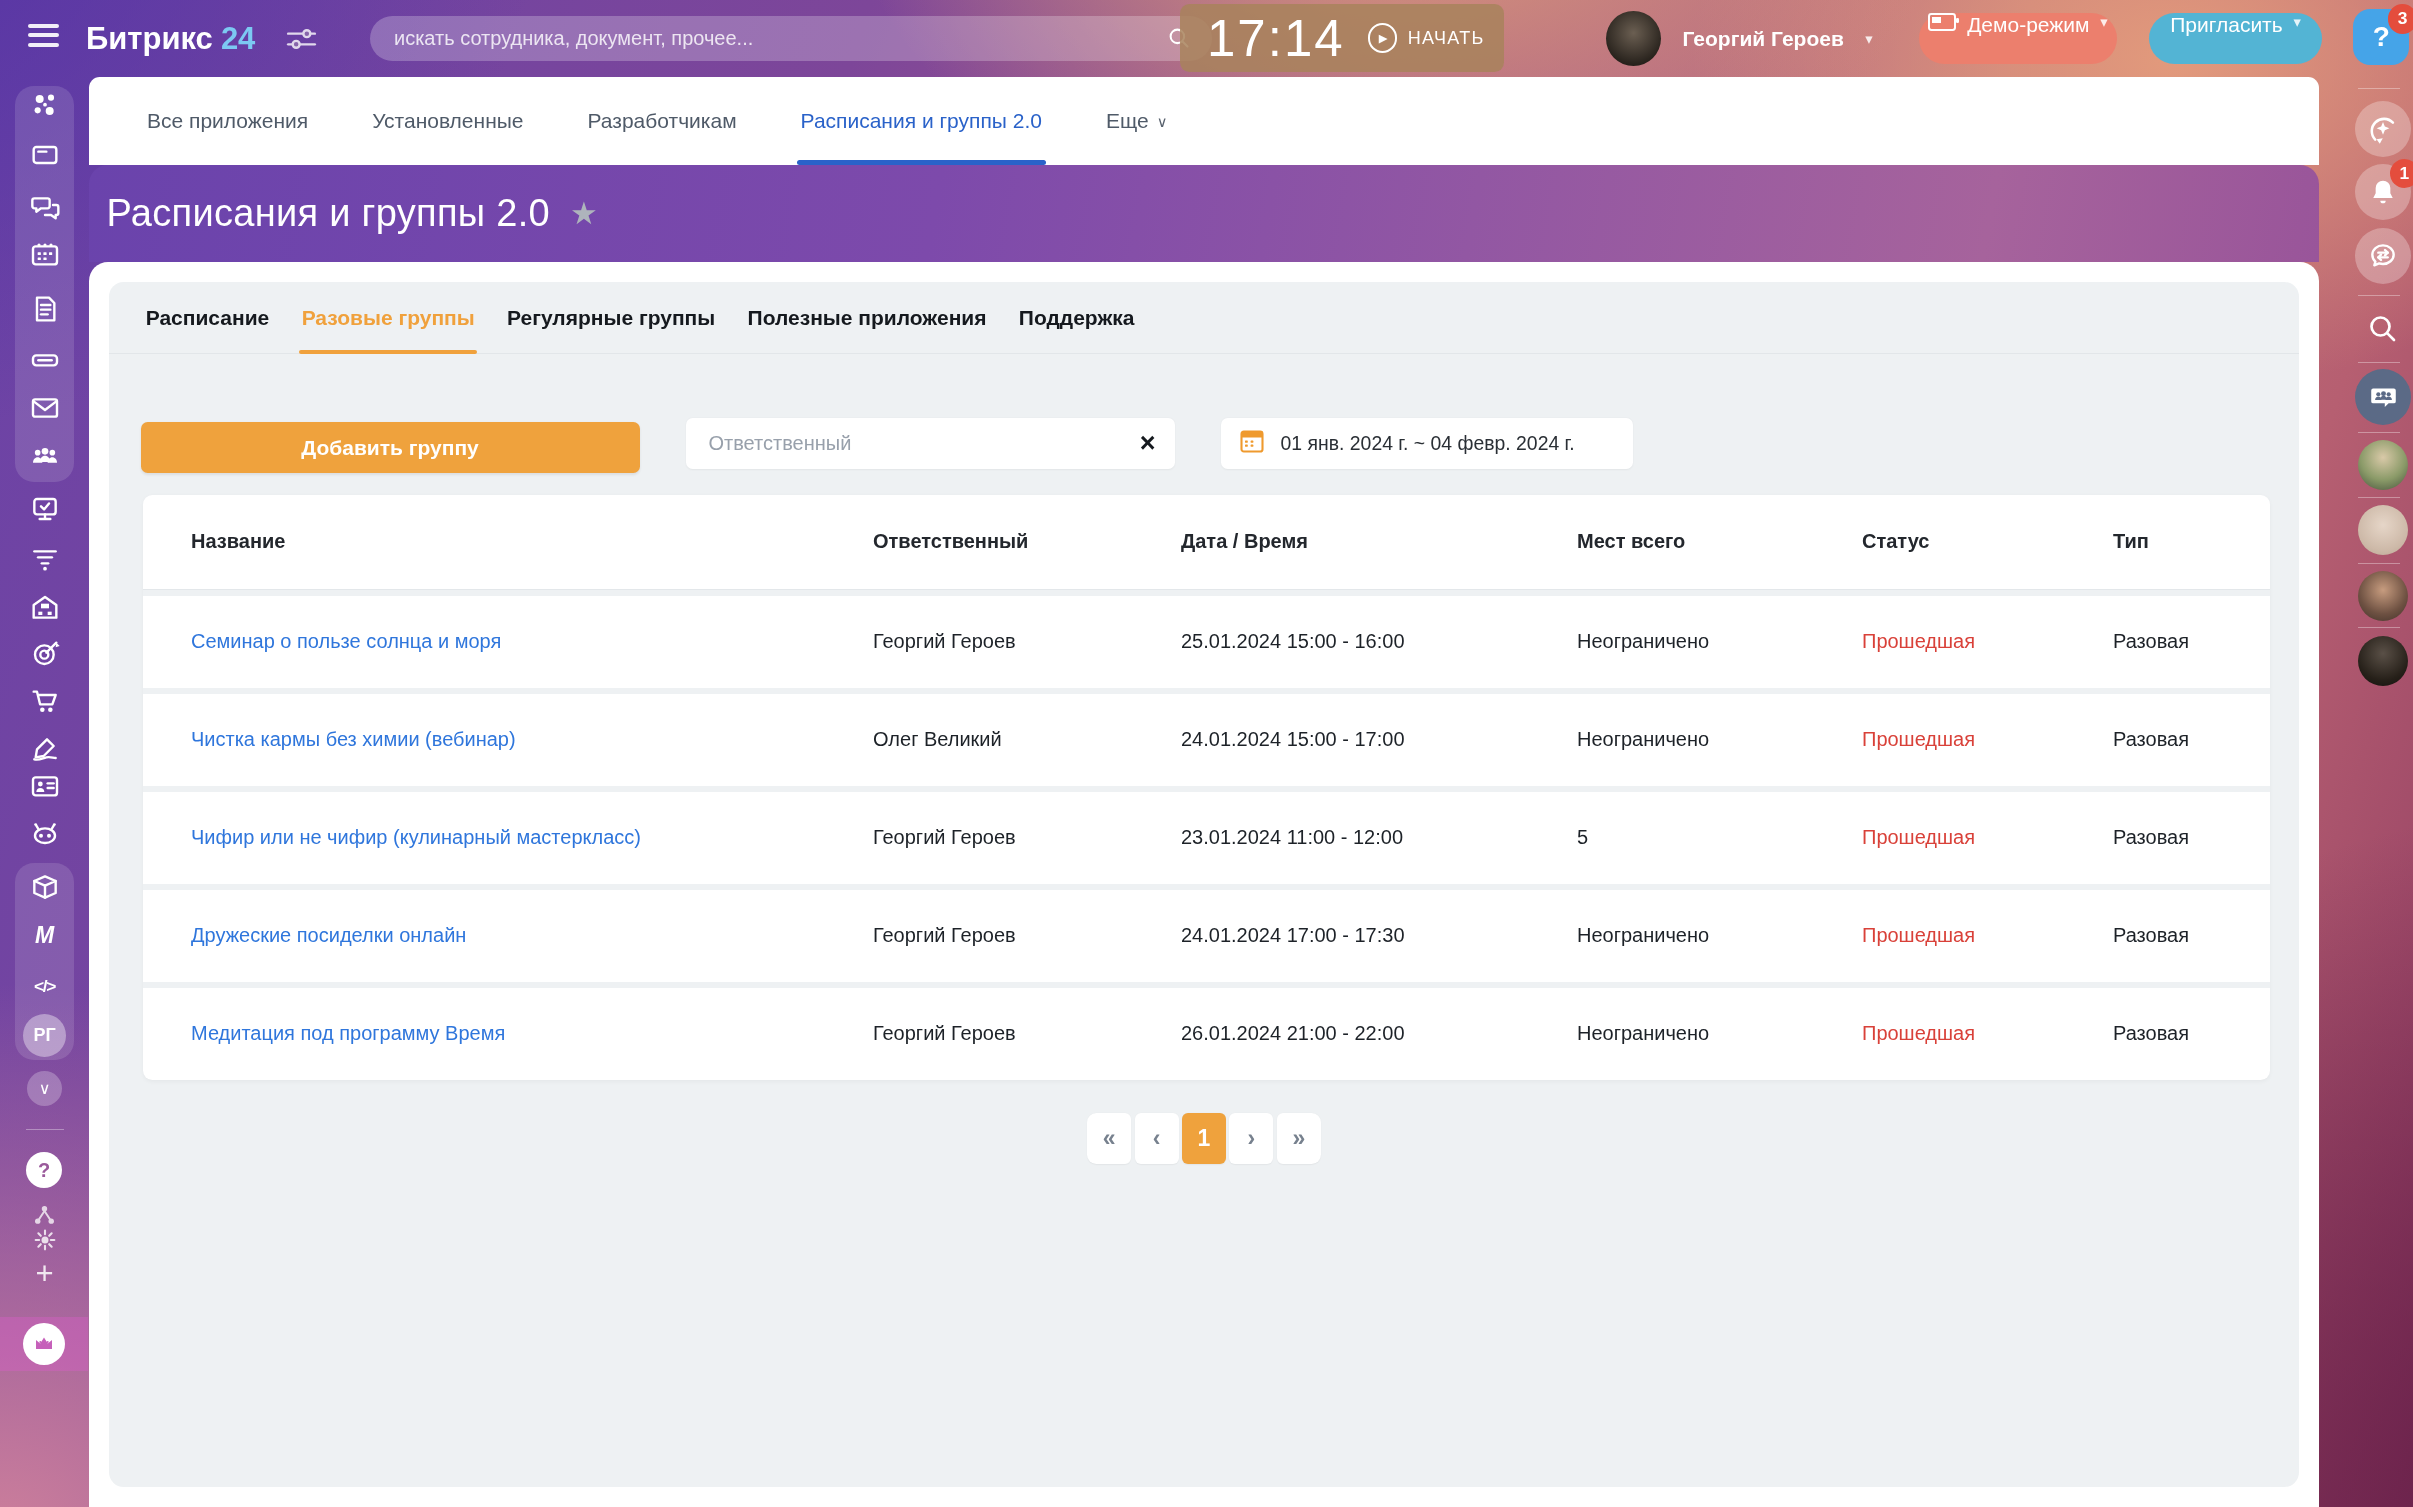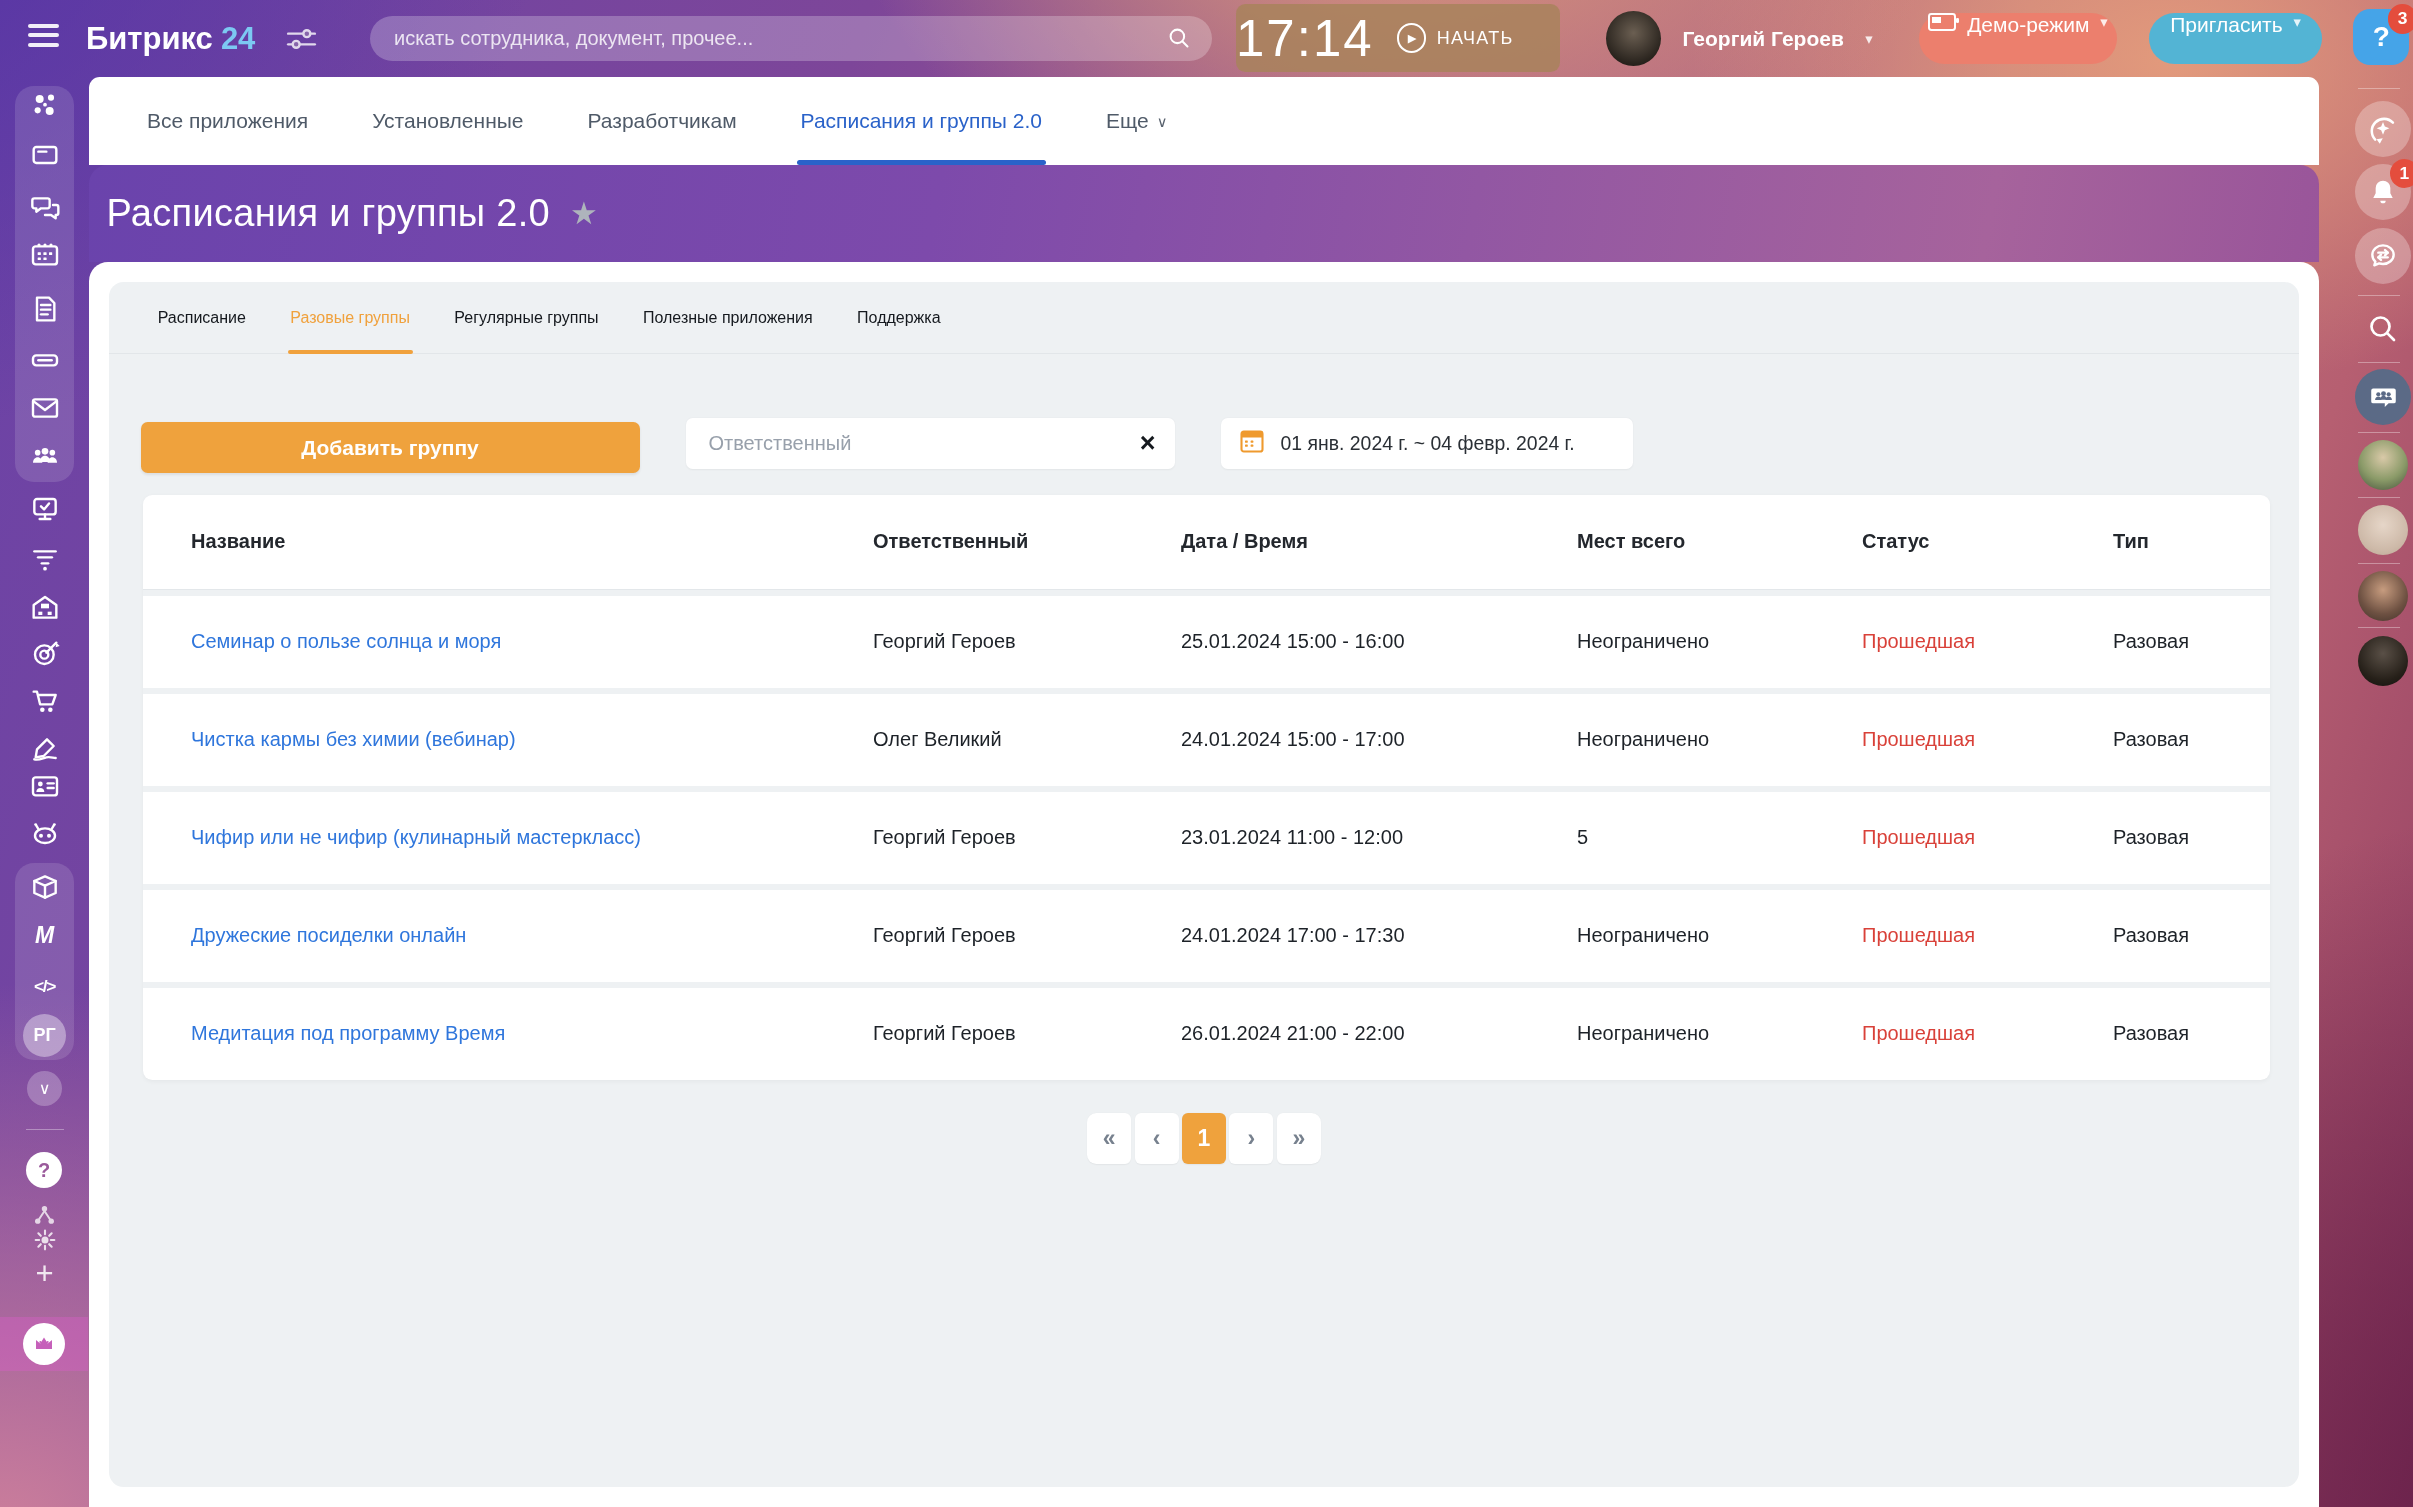--- a/index.html
+++ b/index.html
@@ -15,22 +15,22 @@
   
   .topbar{position:absolute;left:0;top:0;width:100%;height:77px;}
   .burger{position:absolute;left:28px;top:24px;width:31px;cursor:pointer;}
   .burger i{display:block;height:4px;border-radius:2px;background:rgba(255,255,255,.92);margin-bottom:5.4px;}
   .logo{position:absolute;left:86px;top:0;height:77px;display:flex;align-items:center;gap:8px;font-size:31px;font-weight:700;}
   .logo .l1{color:#fff;} .logo .l2{color:#7cc9f2;}
   .sliders{position:absolute;left:284px;top:23px;opacity:.8;}
   .search{position:absolute;left:370px;top:16px;width:842px;height:45px;border-radius:23px;
     background:rgba(255,255,255,.24);display:flex;align-items:center;padding:0 20px 0 24px;box-sizing:border-box;}
   .search .ph{flex:1;font-size:20px;color:rgba(255,255,255,.82);}
-  .clock{position:absolute;left:1236px;top:4px;width:324px;height:68px;border-radius:9.4px;
-    background:rgba(168,131,92,.85);display:flex;align-items:center;box-sizing:border-box;gap:23px;}
+  .clock{position:absolute;left:1180px;top:4px;width:324px;height:68px;border-radius:9.4px;
+    background:rgba(168,131,92,.85);display:flex;align-items:center;padding-left:27px;box-sizing:border-box;gap:23px;}
   .clock .time{font-size:51px;font-weight:200;color:#fff;letter-spacing:2px;}
   .clock .start{display:flex;align-items:center;gap:10.7px;color:#fff;font-size:18px;letter-spacing:1.3px;}
   .playc{width:29.5px;height:29.5px;border:2px solid #fff;border-radius:50%;display:flex;align-items:center;justify-content:center;font-size:11.4px;color:#fff;padding-left:2.7px;box-sizing:border-box;}
   .userbox{position:absolute;left:1606px;top:0;height:77px;display:flex;align-items:center;gap:21.5px;cursor:pointer;}
   .avatar-top{width:55px;height:55px;border-radius:50%;background:radial-gradient(circle at 50% 40%, #6b5f52 0%, #2a241e 70%, #15110d 100%);}
   .username{font-size:21px;font-weight:700;color:#fff;}
   .caret{font-size:14.7px;color:rgba(255,255,255,.85);}
   .pill{position:absolute;top:12.7px;height:51px;border-radius:25.5px;display:flex;align-items:flex-start;justify-content:center;gap:10.7px;color:#fff;font-size:21px;cursor:pointer;}
   .pill-demo{left:1919px;width:198px;background:#ec7f6d;}
   .pill-invite{left:2149px;width:173px;background:#53b4d4;}
@@ -46,21 +46,21 @@
   .tabbar .tab.active:after{content:"";position:absolute;left:-4px;right:-4px;bottom:0;height:4.7px;background:#2a62c9;border-radius:2.7px;}
   .tabbar .tab .caret2{font-size:14.7px;color:#59626e;margin-left:8px;}
   .hero{position:absolute;left:0;top:88px;width:100%;height:97px;border-radius:19px 19px 0 0;
     background:linear-gradient(100deg,#6a43ac 0%,#7d4aab 38%,#9257a3 62%,#a6639c 85%,#99559a 100%);
     display:flex;align-items:center;padding-left:17.4px;box-sizing:border-box;}
   .hero h1{margin:0;font-size:38px;font-weight:300;color:#fff;letter-spacing:0.3px;}
   .hero .star{font-size:31px;color:#aeb4bc;margin-left:20px;cursor:pointer;}
   .frame{position:absolute;left:0;top:185px;width:100%;height:1245px;background:#fff;border-radius:19px 19px 0 0;}
   .gray{position:absolute;left:20px;top:20px;right:20px;bottom:20px;background:#eef1f3;border-radius:14.7px;overflow:hidden;}
   .tabs2{height:71px;border-bottom:1.3px solid #e2e6e9;display:flex;align-items:center;gap:27px;padding-left:34px;}
-  .tabs2 .t{font-size:16px;font-weight:400;color:#15191e;padding:0 2.7px;position:relative;height:100%;display:flex;align-items:center;cursor:pointer;margin-left:12px;}
+  .tabs2 .t{font-size:21px;font-weight:700;color:#15191e;padding:0 2.7px;position:relative;height:100%;display:flex;align-items:center;cursor:pointer;}
   .tabs2 .t.active{color:#f0a13c;}
   .tabs2 .t.active:after{content:"";position:absolute;left:0;right:0;bottom:-1.3px;height:4.7px;background:#f0a13c;border-radius:2.7px;}
   .filters{margin:64px 0 0 31.5px;display:flex;gap:46px;height:51px;align-items:center;}
   .btn-add{width:499px;height:51px;background:#efa23d;border-radius:6.7px;color:#fff;font-weight:700;font-size:21px;
     display:flex;align-items:center;justify-content:center;cursor:pointer;box-shadow:0 1.3px 2.7px rgba(0,0,0,.08);margin-top:8px;}
   .inp{width:489px;height:51px;background:#fff;border-radius:6.7px;display:flex;align-items:center;justify-content:space-between;
     padding:0 19px 0 23px;box-sizing:border-box;box-shadow:0 0.7px 2px rgba(0,0,0,.05);}
   .inp .ph2{font-size:20px;color:#98a0ab;}
   .inp .x{font-size:27px;font-weight:700;color:#15191e;cursor:pointer;line-height:1;}
   .datebox{width:412px;height:51px;background:#fff;border-radius:6.7px;display:flex;align-items:center;gap:14.7px;

